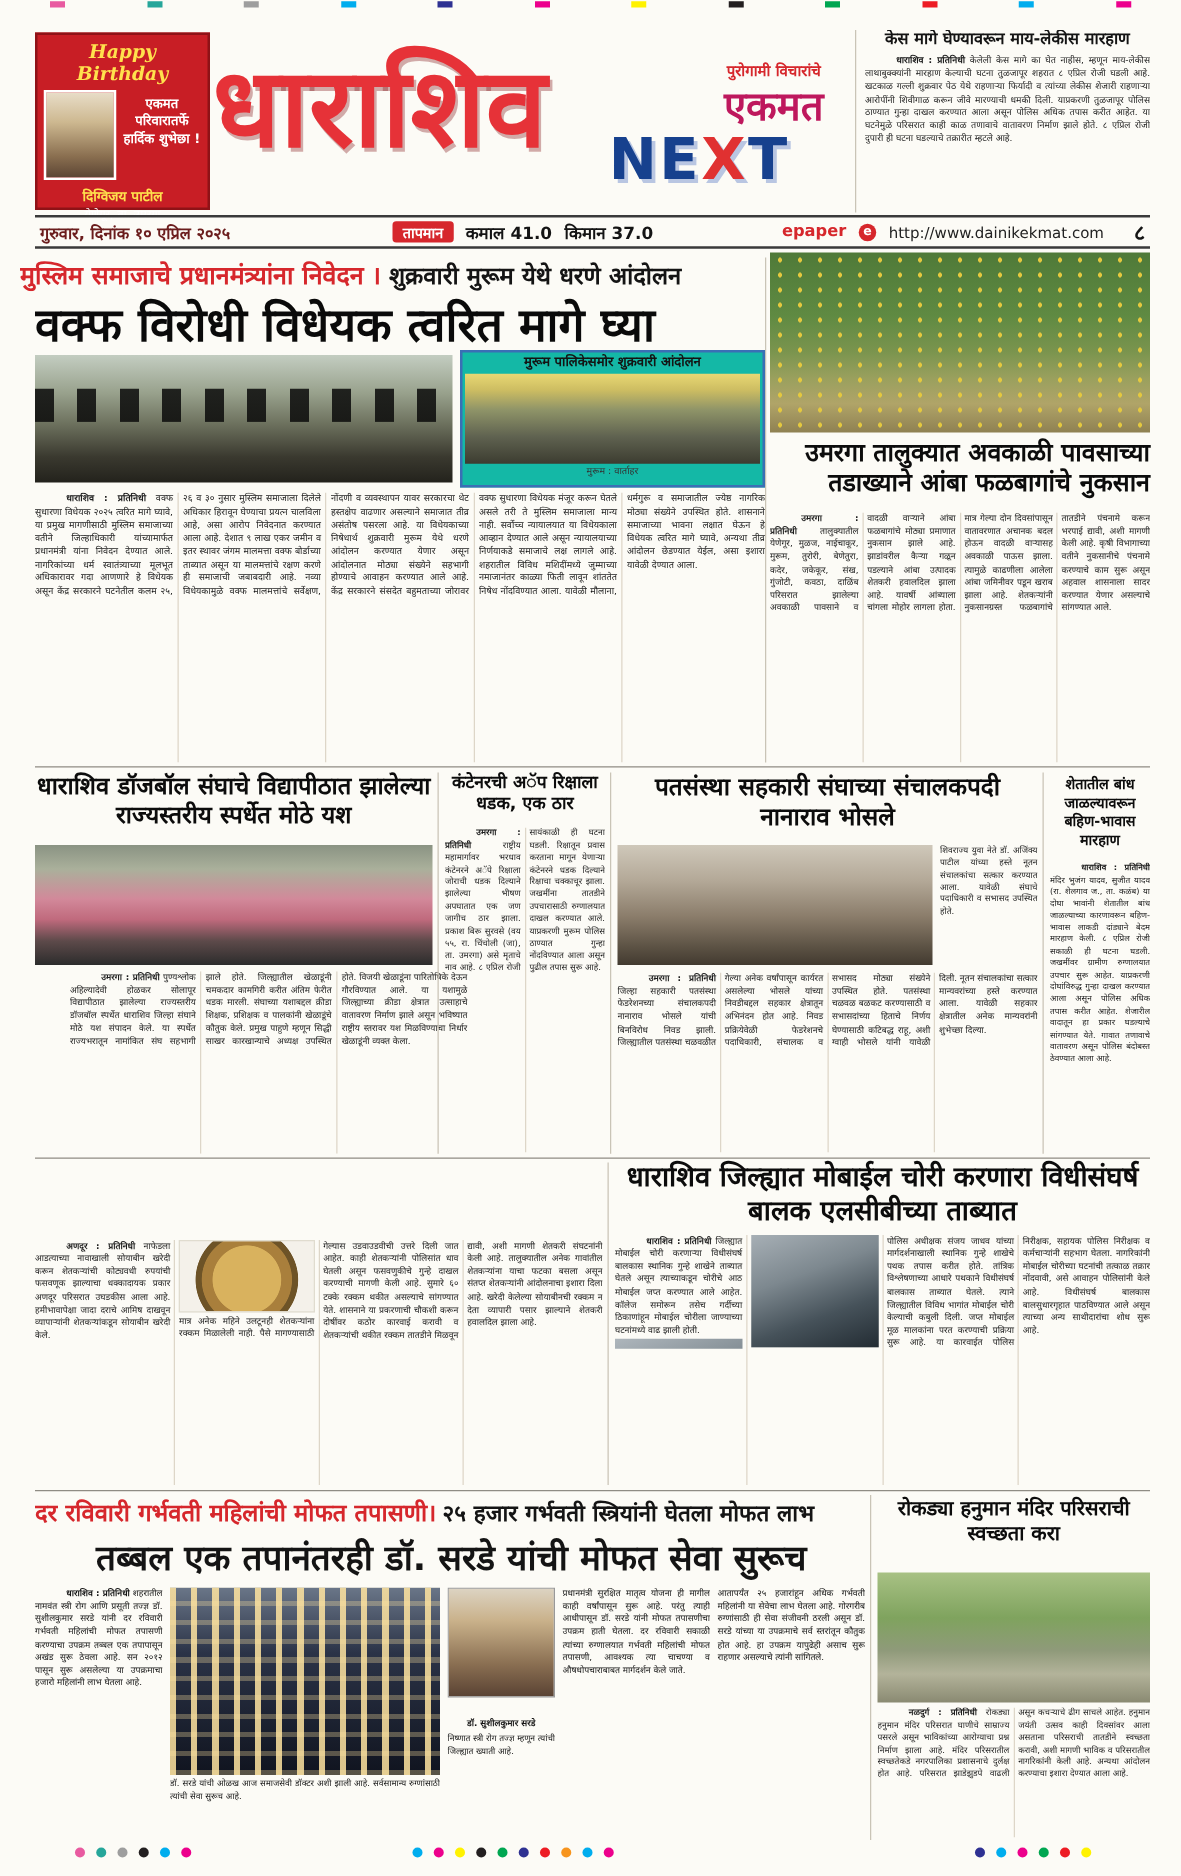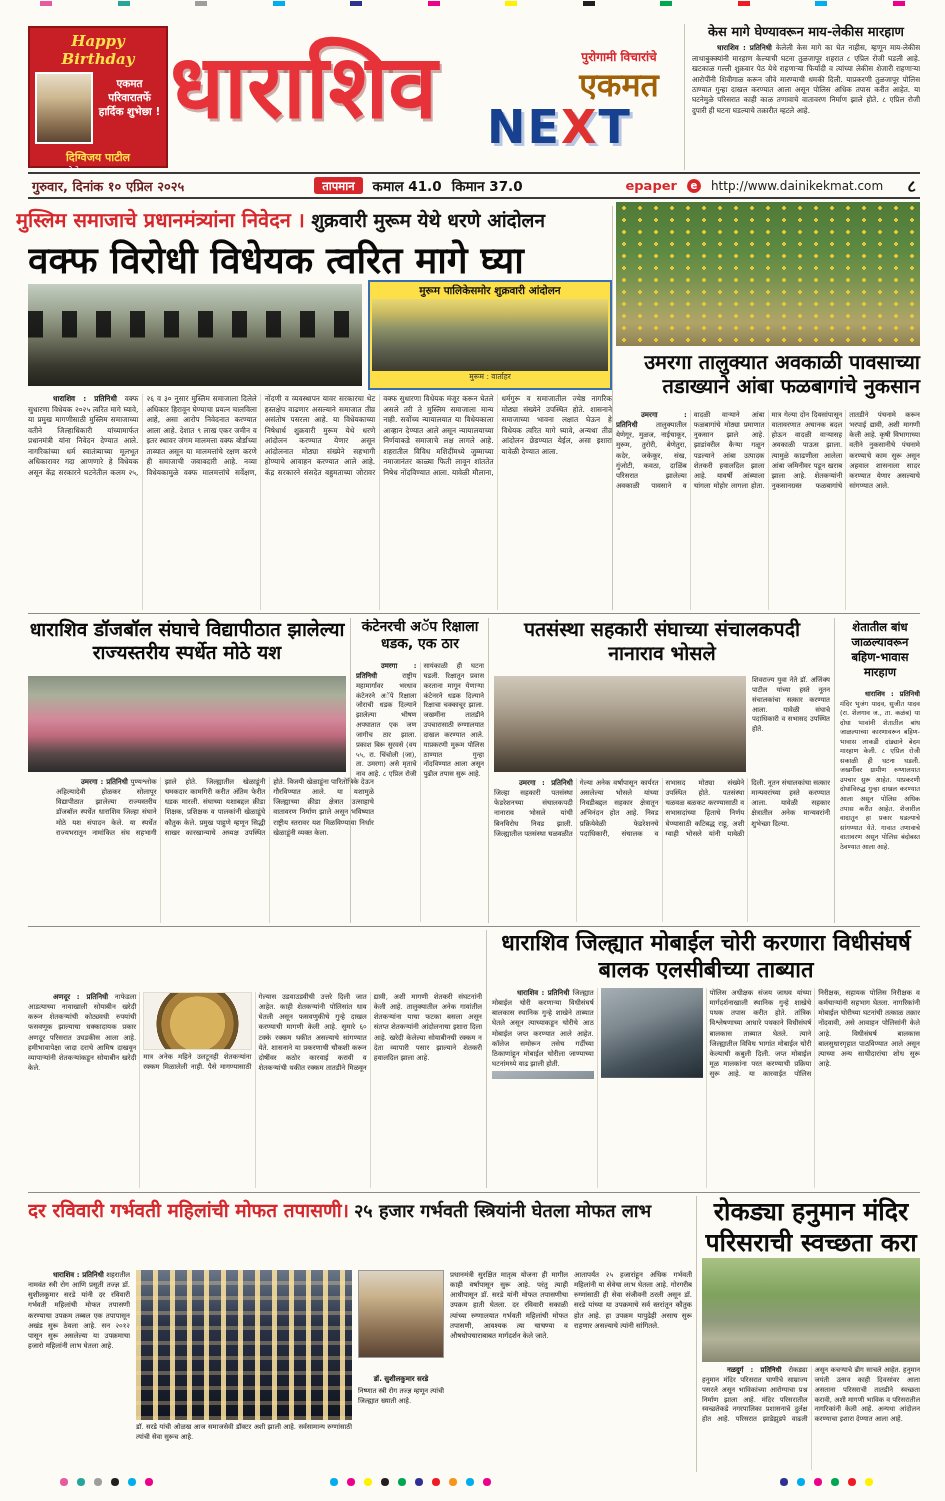--- a/index.html
+++ b/index.html
@@ -22,21 +22,21 @@
   .bday{left:28px;top:26px;width:140px;height:142px;background:#c81e25;border:2px solid #8f1217;color:#fff;padding:4px 5px;}
   .bday-title{font-family:"DejaVu Serif",serif;font-style:italic;font-weight:bold;color:#ffe14d;font-size:15px;text-align:center;}
   .bday-row{display:flex;gap:5px;margin-top:4px;}
   .bday-photo{width:58px;height:72px;background:linear-gradient(180deg,#e8ddc8 0%,#cdb890 35%,#8a6f50 75%,#5c4534 100%);border:2px solid #fff;flex:none;}
   .bday-wish{font-size:10.5px;font-weight:bold;line-height:1.35;text-align:center;flex:1;padding-top:4px;}
   .bday-name{color:#ffe14d;font-weight:bold;font-size:11px;text-align:center;margin-top:5px;}
   .bday-place{font-size:9px;text-align:center;}
   .masthead{left:170px;top:30px;width:318px;height:136px;font-size:88px;font-weight:bold;color:#e63238;line-height:1.3;text-shadow:2px 3px 0 rgba(130,20,22,.35);white-space:nowrap;}
   .tagline{left:556px;top:48px;width:126px;text-align:center;}
   .tagline-top{color:#d6272c;font-weight:bold;font-size:12px;}
-  .tagline-brand{font-size:32px;font-weight:900;color:#a16207;line-height:1.25;}
+  .tagline-brand{font-size:32px;font-weight:900;color:#be185d;line-height:1.25;}
   .nextlogo{left:487px;top:102px;width:200px;height:58px;font-size:46px;font-weight:900;letter-spacing:2px;line-height:1.1;text-shadow:3px 3px 0 #b9c6e2;}
   .n-blue{color:#17418e;} .n-red{color:#e03131;}
   .brief{left:692px;top:24px;width:228px;height:147px;overflow:hidden;}
   .brief-h{font-size:13px;font-weight:800;text-align:center;line-height:1.25;margin-bottom:3px;}
   .datebar{left:28px;top:172px;width:892px;height:27px;border-top:2px solid #3a3a3a;border-bottom:2px solid #3a3a3a;display:flex;align-items:center;gap:10px;padding:0 4px;}
   .db-date{font-weight:bold;font-size:13px;color:#6b1d1d;white-space:nowrap;}
   .db-temp{background:#d6272c;color:#fff;font-weight:bold;font-size:11.5px;padding:1px 8px;border-radius:3px;margin-left:120px;}
   .db-num{font-weight:bold;font-size:13.5px;white-space:nowrap;}
   .db-ep{color:#d6272c;font-weight:bold;font-size:13px;margin-left:auto;}
   .db-epicon{display:inline-flex;width:14px;height:14px;border-radius:50%;background:#d6272c;color:#fff;font-size:10px;font-weight:bold;align-items:center;justify-content:center;}
@@ -44,21 +44,21 @@
   .db-page{font-weight:bold;font-size:17px;margin-left:14px;}
   
   .kicker{left:16px;top:206px;width:586px;white-space:nowrap;overflow:hidden;font-size:20px;}
   .kick-red{color:#d6272c;font-weight:800;}
   .kick-black{color:#141414;font-weight:700;font-size:19px;}
   .lead-hl{left:28px;top:233px;width:586px;font-size:37px;font-weight:900;color:#0a0a0a;white-space:nowrap;overflow:hidden;}
   .ph{background-repeat:no-repeat;background-size:cover;}
   .ph-protest{left:28px;top:284px;width:334px;height:102px;
     background-image:repeating-linear-gradient(90deg,rgba(10,10,10,.85) 0 15px,rgba(0,0,0,0) 15px 34px),linear-gradient(180deg,#c3cdc1 0%,#98a18c 30%,#6b6f5c 55%,#3a392f 80%,#23221c 100%);
     background-size:100% 26%,100% 100%;background-position:0 36%,0 0;background-repeat:no-repeat,no-repeat;}
-  .stagebox{left:368px;top:280px;width:244px;height:110px;border:2px solid #3a6fb5;background:#fde047;padding:2px;}
+  .stagebox{left:368px;top:280px;width:244px;height:110px;border:2px solid #3a6fb5;background:#14b8a6;padding:2px;}
   .stage-cap{font-size:10.5px;font-weight:800;text-align:center;line-height:1.3;}
   .stage-ph{width:100%;height:72px;background:linear-gradient(180deg,#e8d873 0%,#cdbd62 18%,#8f9468 40%,#5f6250 70%,#3c3c30 100%);margin-top:1px;}
   .stage-credit{font-size:7.5px;text-align:center;color:#333;}
   .lead-body{left:28px;top:394px;width:584px;height:216px;}
   .vr-lead{left:612px;top:206px;height:404px;}
   
   .ph-mango{left:616px;top:202px;width:304px;height:144px;
     background-image:radial-gradient(circle 2px at 8px 6px,#e4c83e 97%,transparent),linear-gradient(180deg,#4f7a38 0%,#5f8a42 35%,#7a944e 55%,#9aa05e 70%,#b0a468 84%,#8f8152 100%);
     background-size:16px 12px,100% 100%;background-repeat:repeat,no-repeat;}
   .mango-hl{left:616px;top:350px;width:304px;font-size:20px;text-align:right;}
@@ -94,21 +94,21 @@
   .sarde-hl{left:28px;top:1226px;width:666px;font-size:28px;font-weight:900;text-align:center;white-space:nowrap;overflow:hidden;}
   .sarde-body{left:28px;top:1270px;width:666px;height:198px;display:flex;gap:6px;}
   .sc{font-size:7px;line-height:1.45;text-align:justify;overflow:hidden;}
   .sc1{width:102px;} .sc2{width:216px;flex:none;} .sc3{width:86px;flex:none;} .sc4{width:118px;} .sc5{width:118px;}
   .ph-hospital{width:100%;height:150px;
     background-image:repeating-linear-gradient(90deg,rgba(255,228,160,.85) 0 5px,rgba(0,0,0,0) 5px 17px),repeating-linear-gradient(0deg,rgba(255,228,160,.30) 0 4px,rgba(0,0,0,0) 4px 15px),linear-gradient(180deg,#6a7688 0%,#2b3347 35%,#10141f 100%);}
   .ph-portrait{width:100%;height:88px;background:linear-gradient(180deg,#dcd3c2 0%,#c9b18a 30%,#8a6f52 70%,#5a4334 100%);border:1px solid #999;}
   .sc-note{margin-top:3px;font-size:6.8px;}
   .sc-capt{font-weight:bold;font-size:7px;text-align:center;margin-top:16px;}
   .vr-e{left:696px;top:1196px;height:276px;}
-  .temple-hl{left:702px;top:1197px;width:218px;font-size:25px;}
+  .temple-hl{left:702px;top:1197px;width:218px;font-size:16px;}
   .ph-temple{left:702px;top:1258px;width:218px;height:104px;background:linear-gradient(180deg,#a8c184 0%,#7fa35e 35%,#8f9a7a 60%,#b3b39a 78%,#8a8a72 100%);}
   .temple-body{left:702px;top:1366px;width:218px;height:104px;font-size:6.8px;}
   
   .dots{position:absolute;top:1478px;display:flex;gap:9px;align-items:center;}
   .dots i{display:block;width:8px;height:8px;border-radius:50%;}
 </style>
 </head>
 <body>
 
 <div class="page">
@@ -218,20 +218,21 @@
   <div class="abs mob-body bodytxt jt cols4">
     <b class="dl">धाराशिव : प्रतिनिधी</b>
     <span>जिल्ह्यात मोबाईल चोरी करणाऱ्या विधीसंघर्ष बालकास स्थानिक गुन्हे शाखेने ताब्यात घेतले असून त्याच्याकडून चोरीचे आठ मोबाईल जप्त करण्यात आले आहेत. कॉलेज समोरून तसेच गर्दीच्या ठिकाणांहून मोबाईल चोरीला जाण्याच्या घटनांमध्ये वाढ झाली होती.</span>
     <span class="mob-img" style="display:block"></span>
     <span>पोलिस अधीक्षक संजय जाधव यांच्या मार्गदर्शनाखाली स्थानिक गुन्हे शाखेचे पथक तपास करीत होते. तांत्रिक विश्लेषणाच्या आधारे पथकाने विधीसंघर्ष बालकास ताब्यात घेतले. त्याने जिल्ह्यातील विविध भागांत मोबाईल चोरी केल्याची कबुली दिली. जप्त मोबाईल मूळ मालकांना परत करण्याची प्रक्रिया सुरू आहे. या कारवाईत पोलिस निरीक्षक, सहायक पोलिस निरीक्षक व कर्मचाऱ्यांनी सहभाग घेतला. नागरिकांनी मोबाईल चोरीच्या घटनांची तत्काळ तक्रार नोंदवावी, असे आवाहन पोलिसांनी केले आहे. विधीसंघर्ष बालकास बालसुधारगृहात पाठविण्यात आले असून त्याच्या अन्य साथीदारांचा शोध सुरू आहे.</span>
   </div>
 
   <div class="abs hrule" style="left:28px;top:1192px;width:892px"></div>
 
   <div class="abs banner"><span class="banner-red">दर रविवारी गर्भवती महिलांची मोफत तपासणी।</span> <span class="banner-black">२५ हजार गर्भवती स्त्रियांनी घेतला मोफत लाभ</span></div>
+  <div class="abs sarde-hl">तब्बल एक तपानंतरही डॉ. सरडे यांची मोफत सेवा सुरूच</div>
   <div class="abs sarde-body">
     <div class="sc sc1"><b class="dl">धाराशिव : प्रतिनिधी</b> <span>शहरातील नामवंत स्त्री रोग आणि प्रसूती तज्ज्ञ डॉ. सुशीलकुमार सरडे यांनी दर रविवारी गर्भवती महिलांची मोफत तपासणी करण्याचा उपक्रम तब्बल एक तपापासून अखंड सुरू ठेवला आहे. सन २०१२ पासून सुरू असलेल्या या उपक्रमाचा हजारो महिलांनी लाभ घेतला आहे.</span></div>
     <div class="sc sc2">
       <div class="ph-hospital"></div>
       <div class="sc-note">डॉ. सरडे यांची ओळख आज समाजसेवी डॉक्टर अशी झाली आहे. सर्वसामान्य रुग्णांसाठी त्यांची सेवा सुरूच आहे.</div>
     </div>
     <div class="sc sc3">
       <div class="ph-portrait"></div>
       <div class="sc-capt">डॉ. सुशीलकुमार सरडे</div>
       <div class="sc-note">निष्णात स्त्री रोग तज्ज्ञ म्हणून त्यांची जिल्ह्यात ख्याती आहे.</div>

